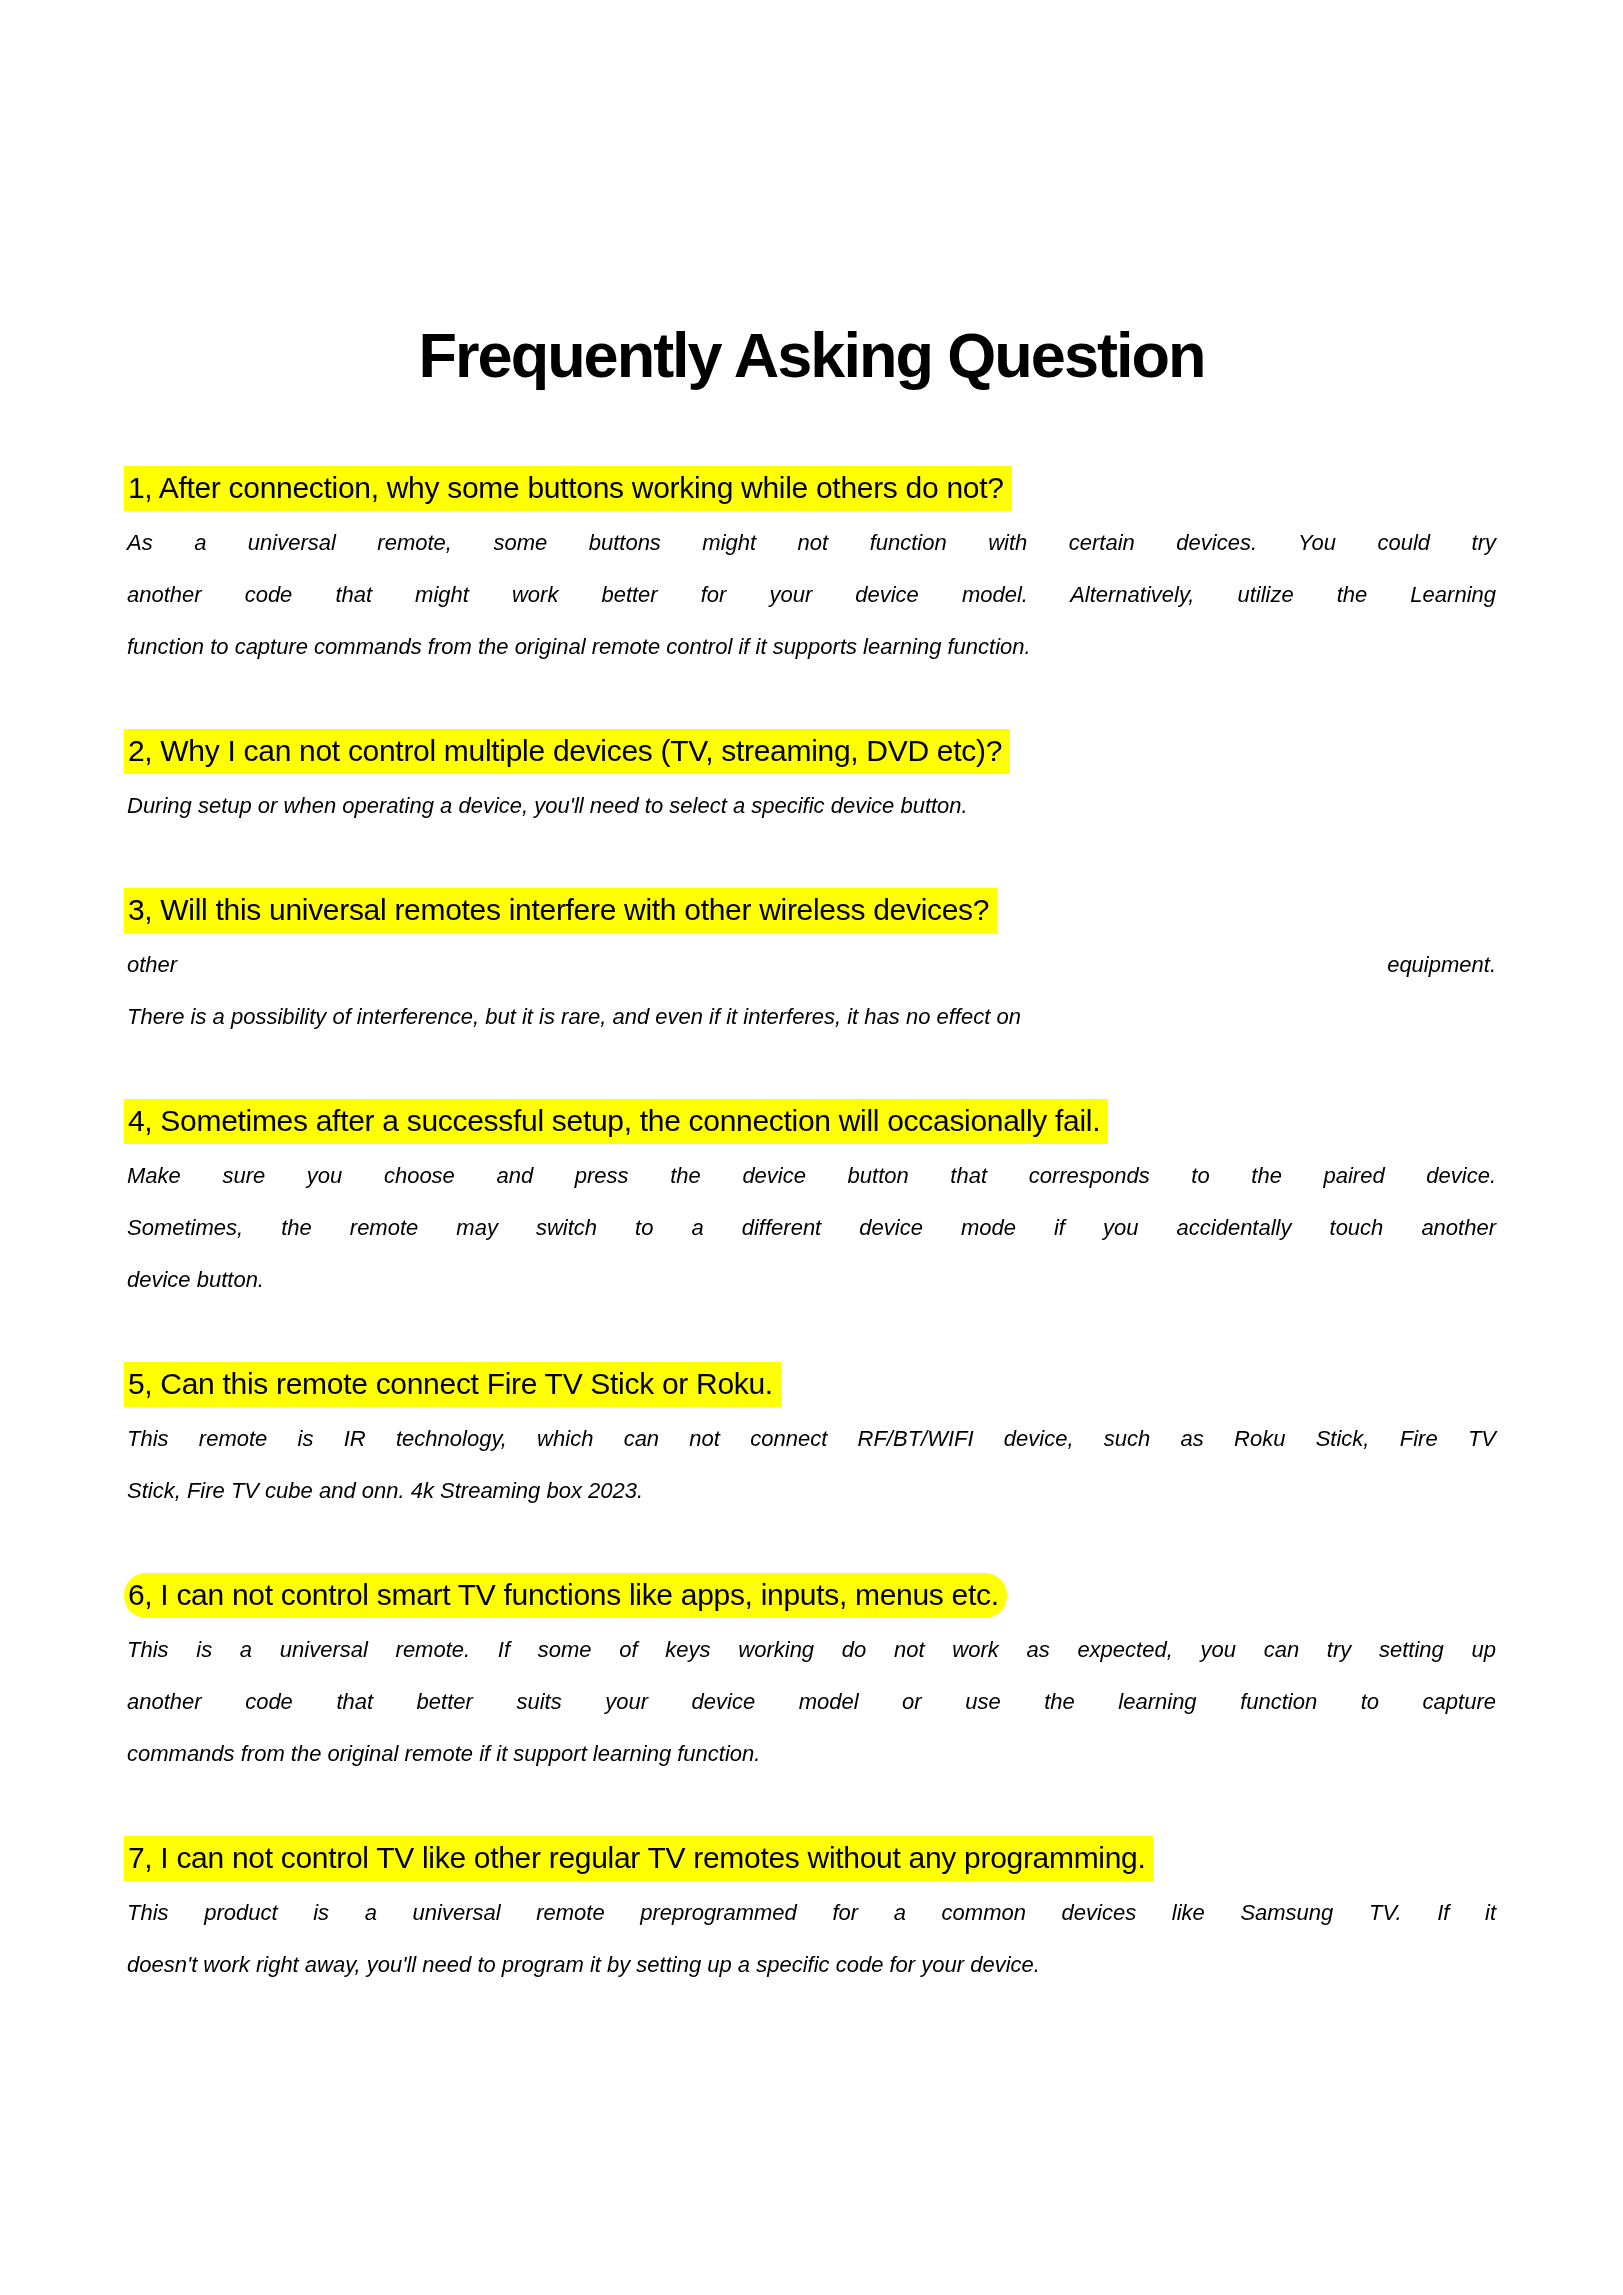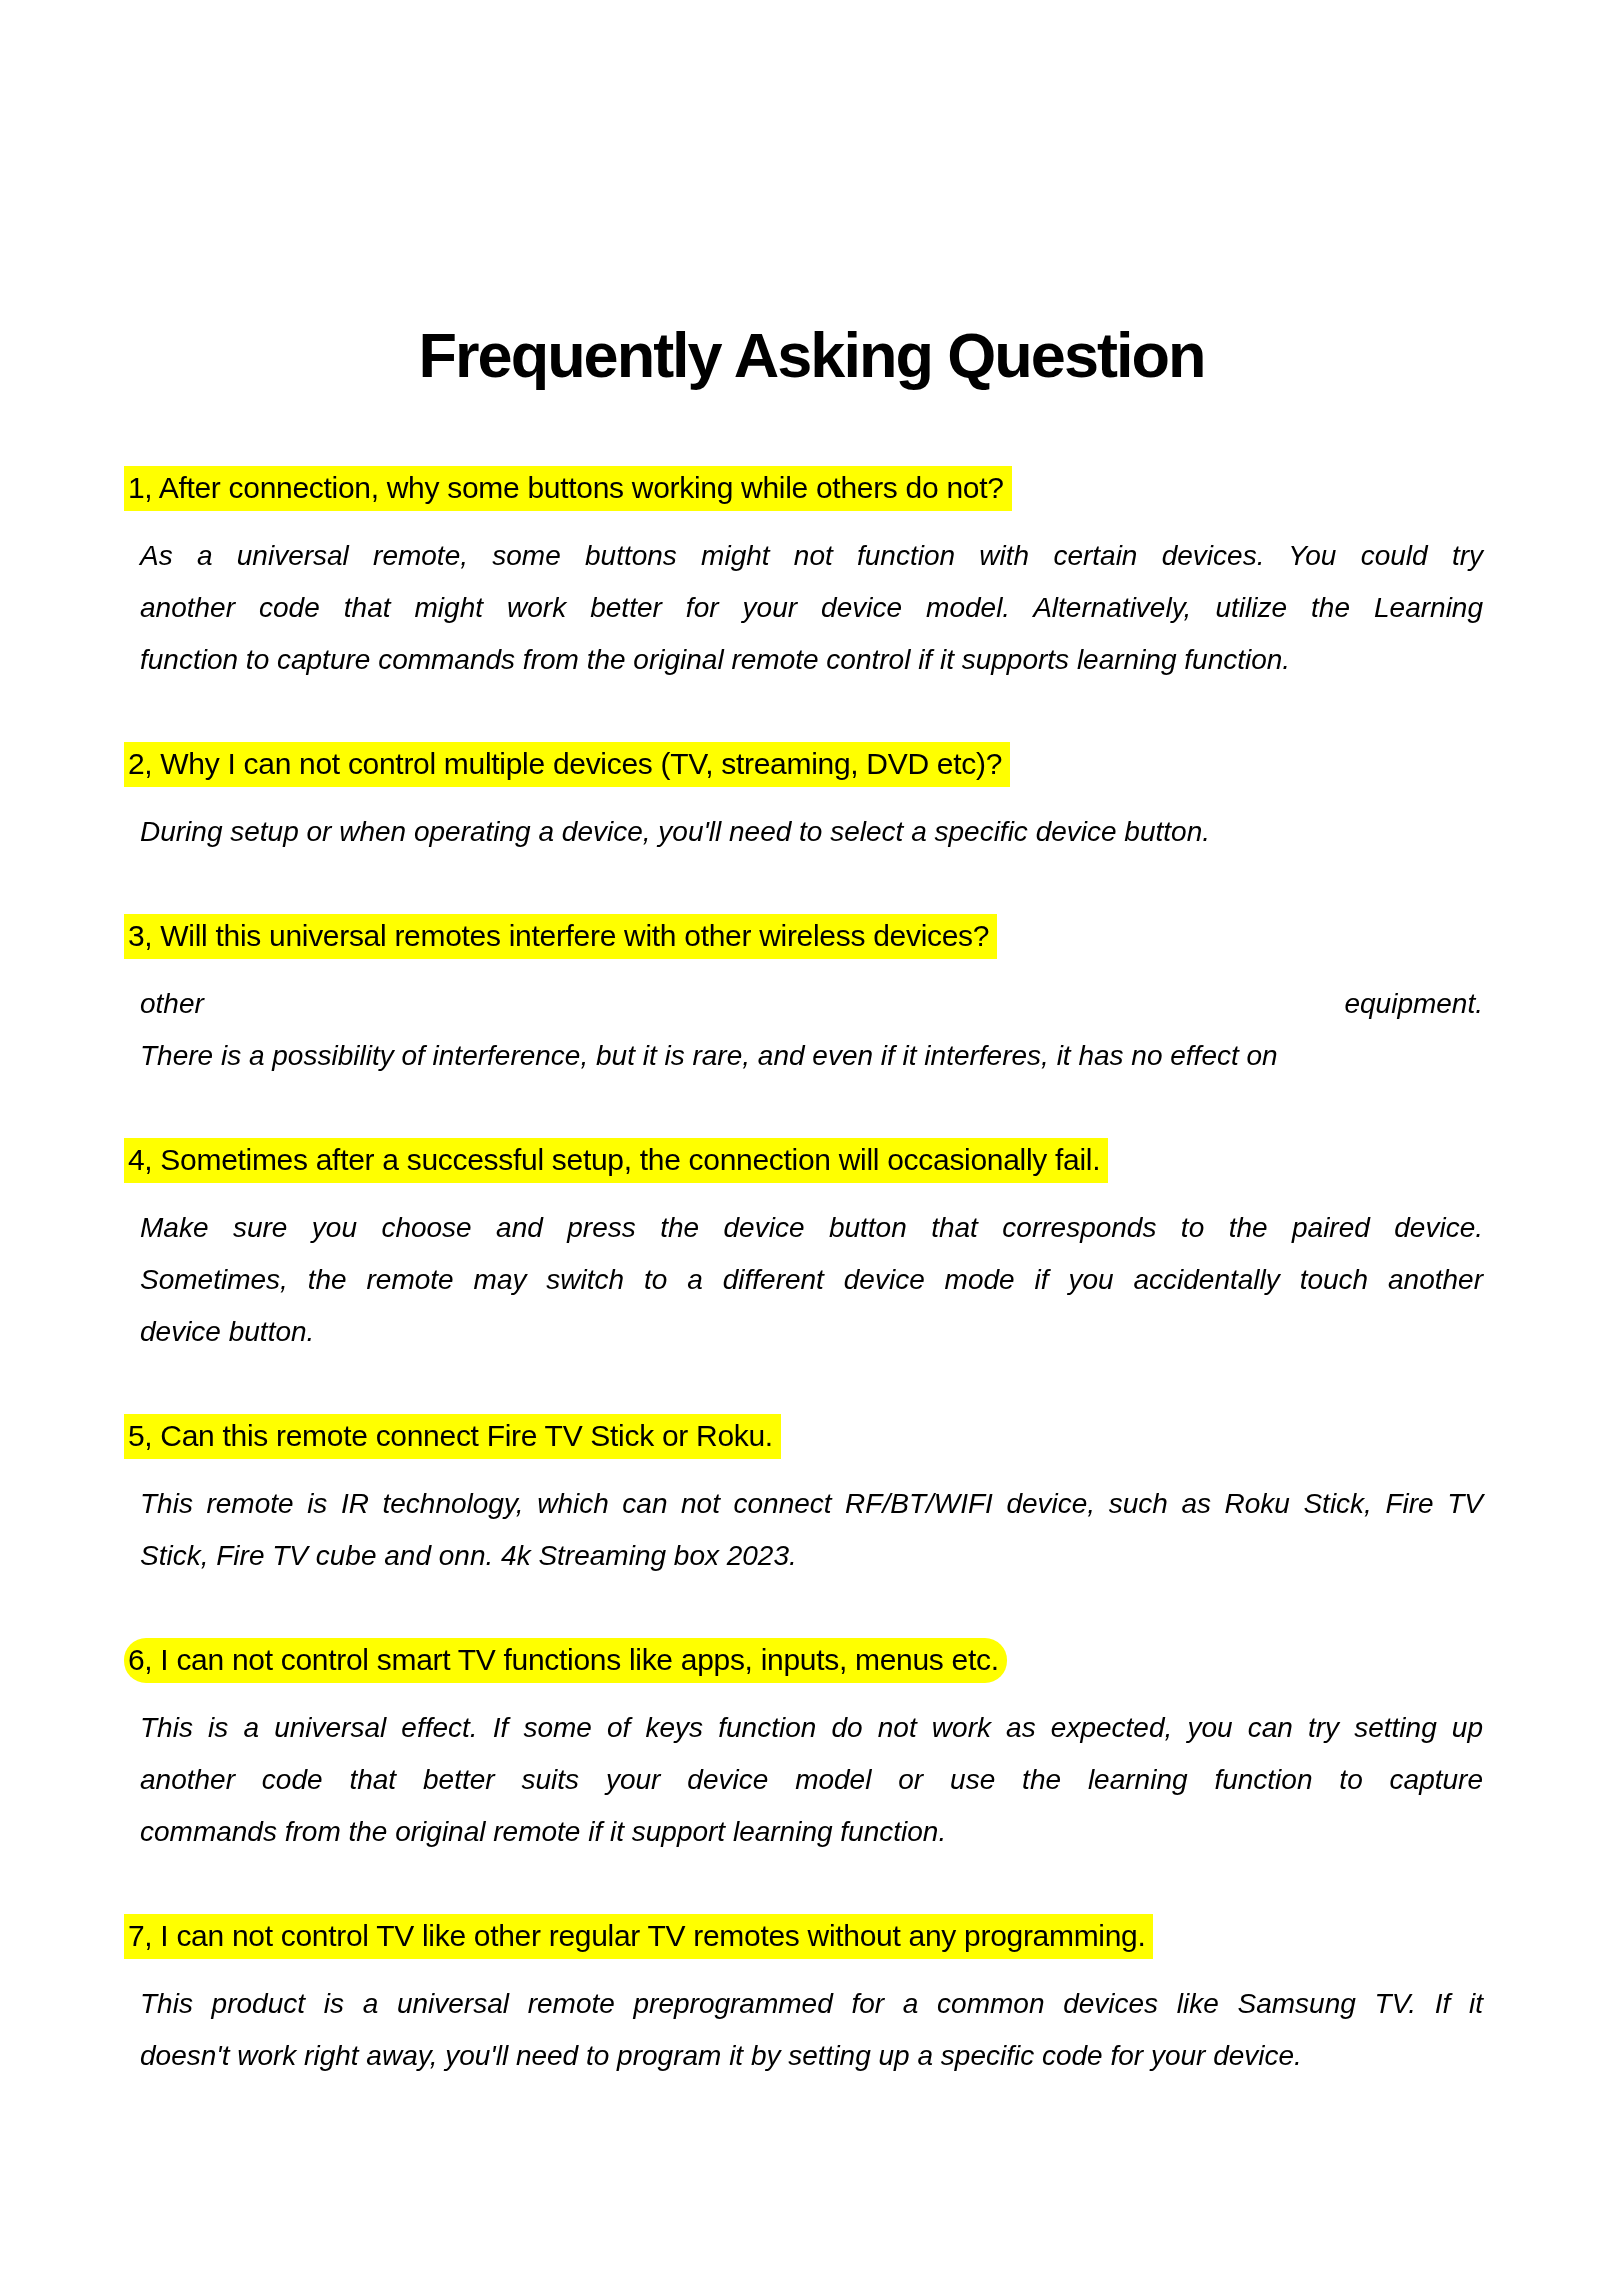--- a/index.html
+++ b/index.html
@@ -38,23 +38,23 @@
     font-size: 30px;
     font-weight: normal;
     line-height: 52px;
     letter-spacing: -0.3px;
   }
   .q-highlight {
     padding: 5.2px 7.9px 6.5px 3.9px;
     
   }
   .answer {
-    margin: 16px;
+    margin: 3px;
     font-style: italic;
-    font-size: 28px;
+    font-size: 22px;
     line-height: 52px;
   }
   .answer-line {
     text-align: justify;
     text-align-last: justify;
   }
   .answer-line:last-child {
     text-align-last: left;
   }
 </style>
@@ -102,21 +102,21 @@
     <p class="question-line"><mark class="q-highlight" style="background-color: rgb(255, 255, 0);">5, Can this remote connect Fire TV Stick or Roku.</mark></p>
     <div class="answer">
             <div class="answer-line">This remote is IR technology, which can not connect RF/BT/WIFI device, such as Roku Stick, Fire TV</div>
             <div class="answer-line">Stick, Fire TV cube and onn. 4k Streaming box 2023.</div>
           </div>
   </section>
 
   <section class="faq-item">
     <p class="question-line"><mark class="q-highlight" style="background-color: rgb(255, 255, 0); border-radius: 22px;">6, I can not control smart TV functions like apps, inputs, menus etc.</mark></p>
     <div class="answer">
-            <div class="answer-line">This is a universal effect. If some of keys function do not work as expected, you can try setting up</div>
+            <div class="answer-line">This is a universal remote. If some of keys working do not work as expected, you can try setting up</div>
             <div class="answer-line">another code that better suits your device model or use the learning function to capture</div>
             <div class="answer-line">commands from the original remote if it support learning function.</div>
           </div>
   </section>
 
   <section class="faq-item">
     <p class="question-line"><mark class="q-highlight" style="background-color: rgb(255, 255, 0);">7, I can not control TV like other regular TV remotes without any programming.</mark></p>
     <div class="answer">
             <div class="answer-line">This product is a universal remote preprogrammed for a common devices like Samsung TV. If it</div>
             <div class="answer-line">doesn't work right away, you'll need to program it by setting up a specific code for your device.</div>

